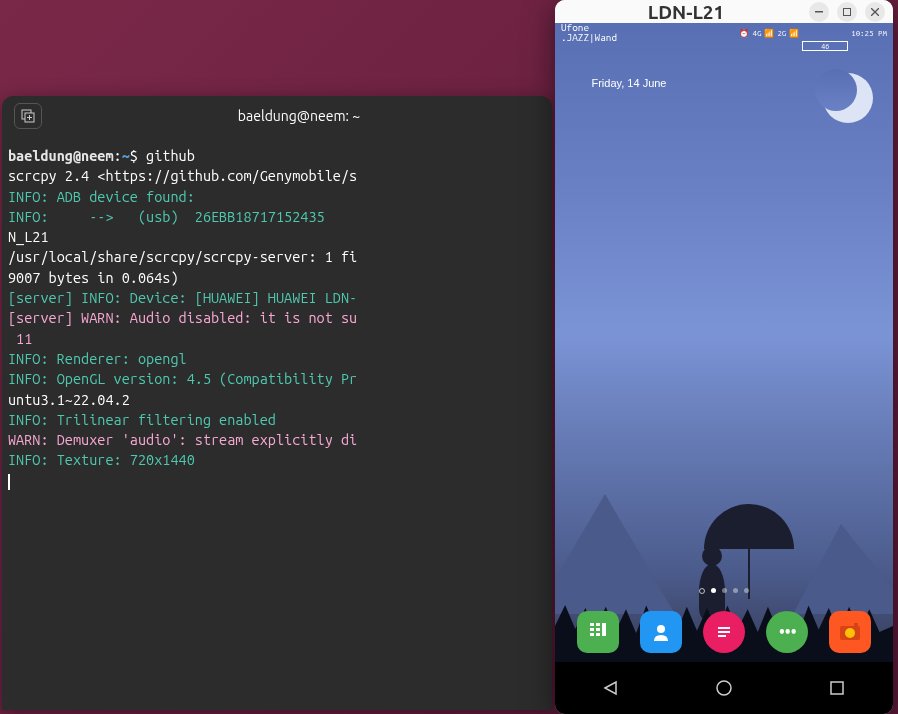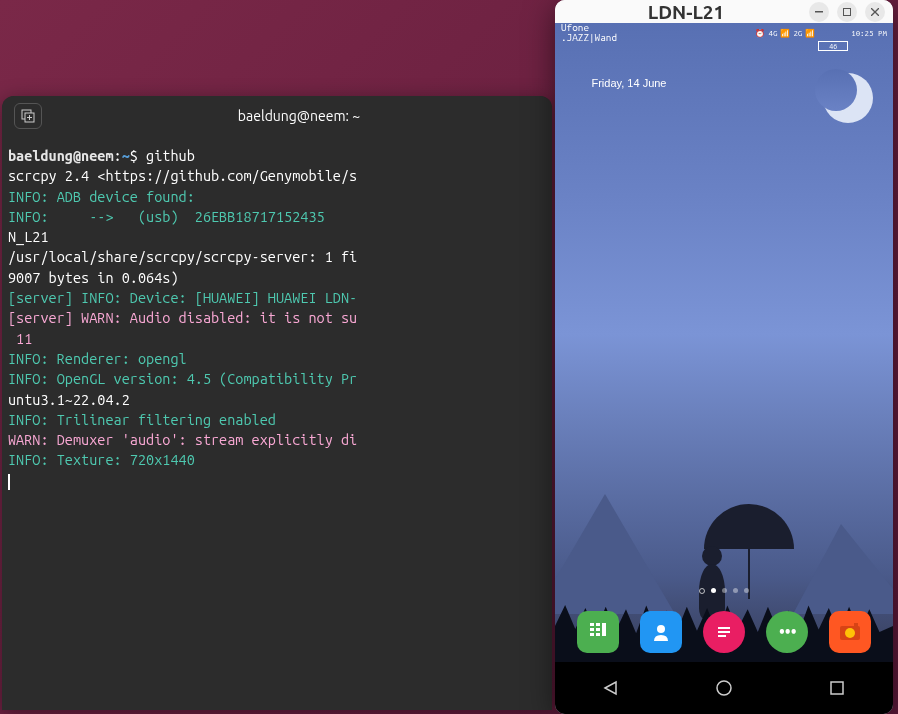--- a/index.html
+++ b/index.html
@@ -124,21 +124,21 @@
   padding: 0 6px;
   font-size: 9px;
   color: #fff;
   justify-content: space-between;
 }
 .status-left { display: flex; flex-direction: column; font-size: 10px; line-height: 1; }
 .status-right { display: flex; align-items: center; gap: 3px; font-size: 8px; }
 .battery-box {
   display: inline-block;
   border: 1px solid #fff;
-  padding: 0 10px;
+  padding: 0 18px;
   font-size: 7px;
   margin-top: 26px;
 }
 
 
 .clock-widget {
   position: absolute;
   left: 14px;
   top: 30px;
   width: 120px;

